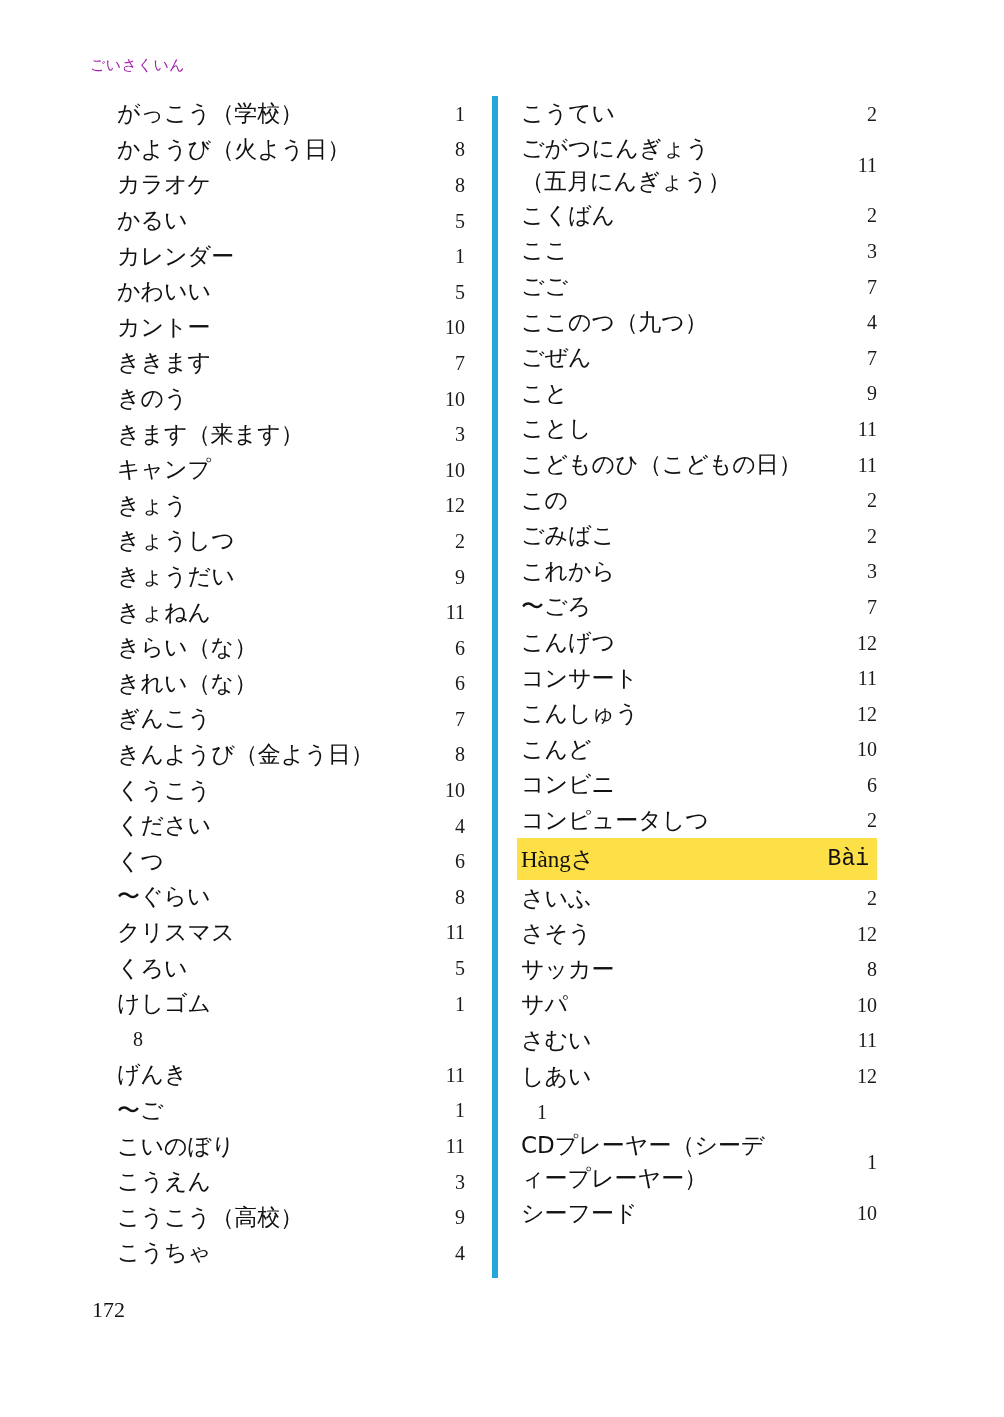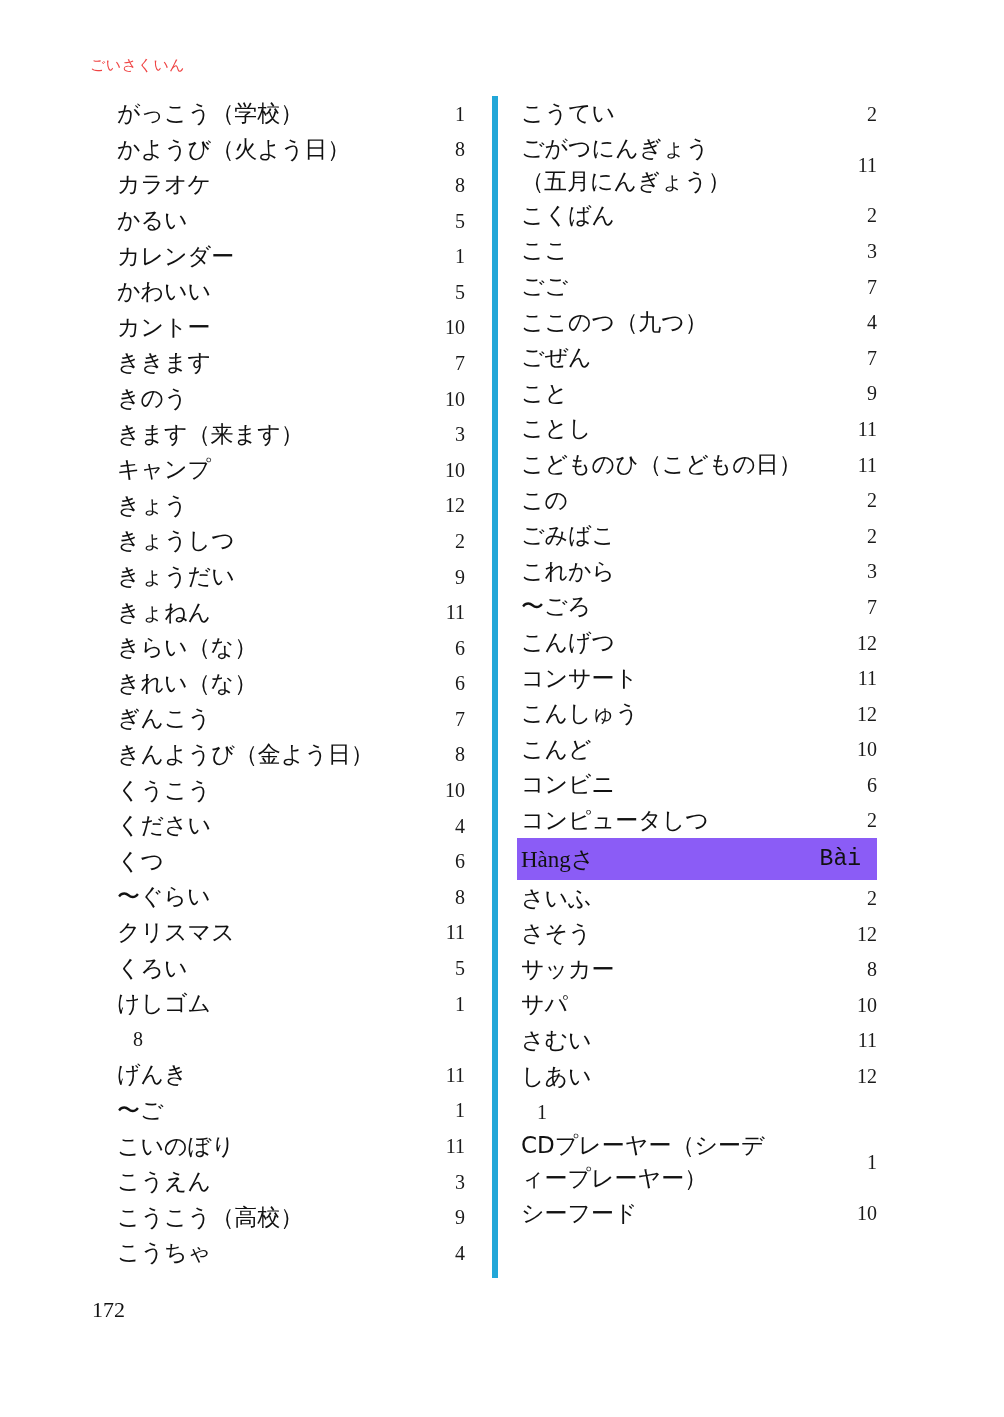--- a/index.html
+++ b/index.html
@@ -24,21 +24,21 @@
   }
 
   
   .running-head {
     position: absolute;
     left: 90px;
     top: 56px;
     font-family: Liberation Sans, sans-serif;
     font-size: 15px;
     letter-spacing: 0.5px;
-    color: #ef4444;
+    color: #a21caf;
     white-space: nowrap;
   }
 
   
   .column-divider {
     position: absolute;
     left: 492px;
     top: 96px;
     width: 6px;
     height: 1182px;
@@ -80,25 +80,25 @@
   }
 
   
   .entry.tall { min-height: 62px; }
 
   
   .section-head {
     display: flex;
     align-items: center;
     justify-content: space-between;
-    background: #8b5cf6;
+    background: #fde047;
     min-height: 42px;
     margin-left: -4px;
     padding-left: 4px;
-    padding-right: 12px;
+    padding-right: 4px;
     width: 360px;
     box-sizing: border-box;
   }
   .section-head .sh-left {
     font-family: "Liberation Serif", "DejaVu Serif", serif;
     font-size: 23px;
     color: #111111;
     white-space: nowrap;
   }
   .section-head .sh-left .kana {

